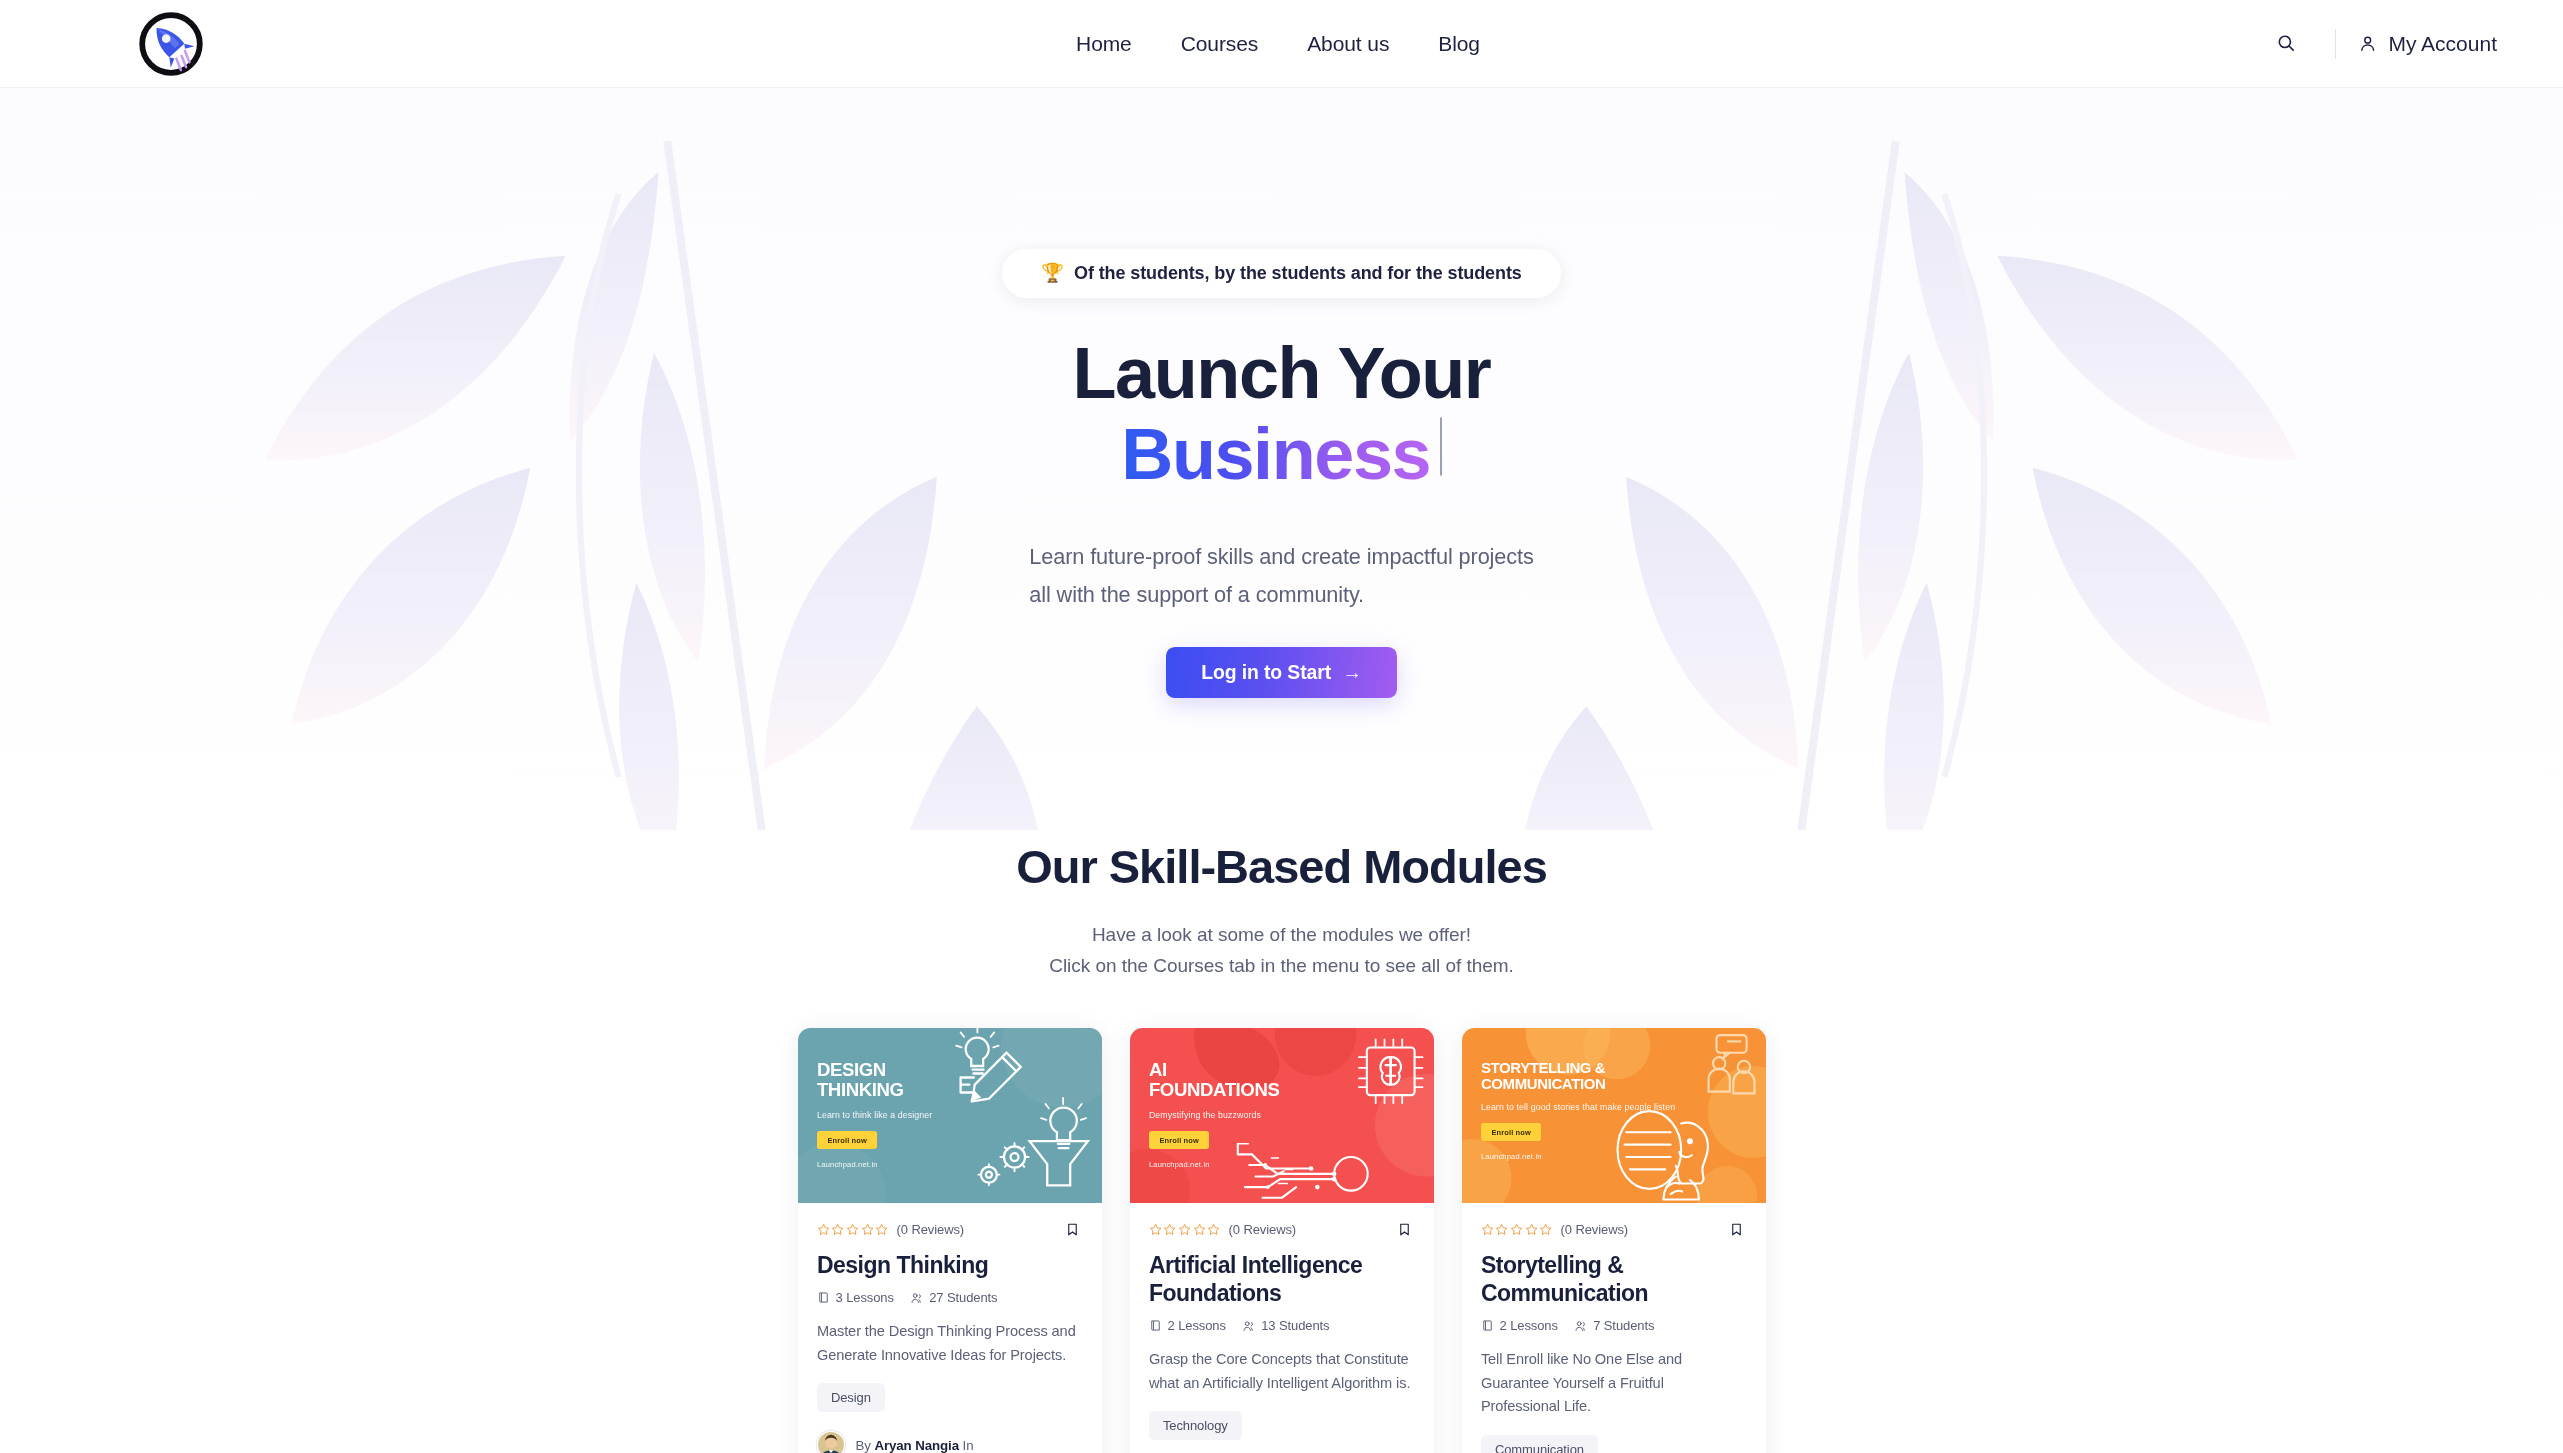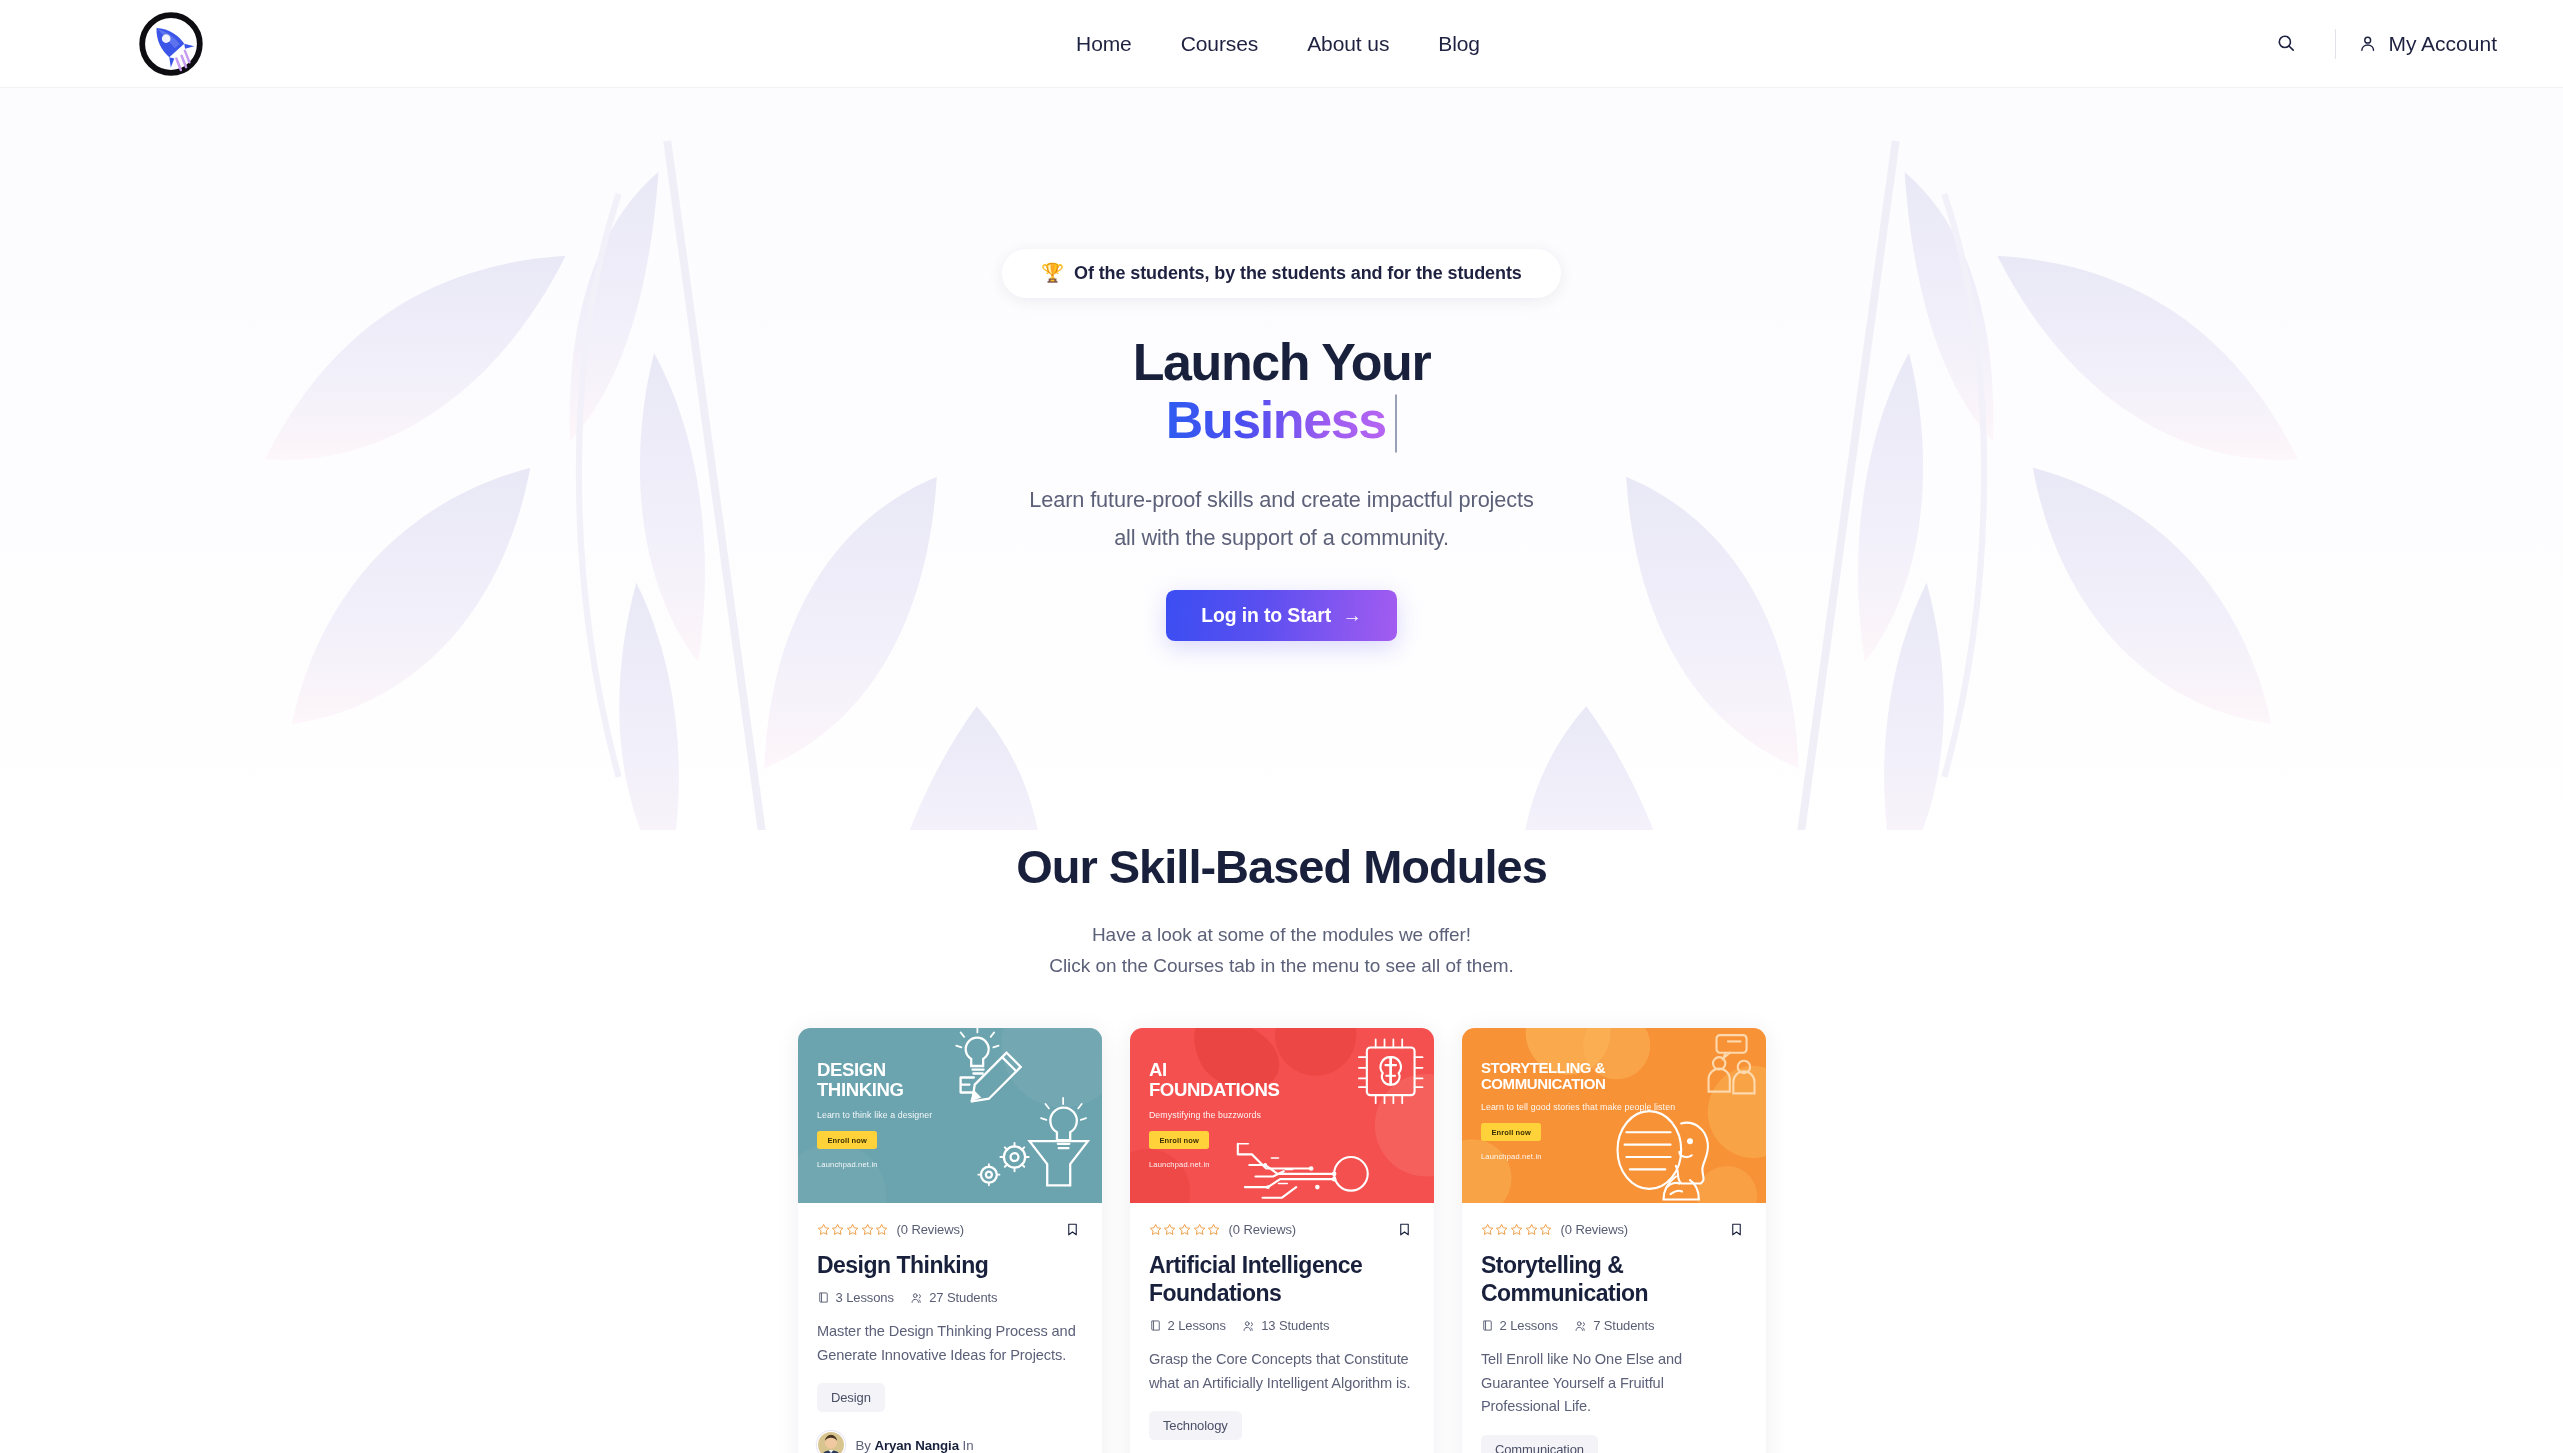--- a/index.html
+++ b/index.html
@@ -115,21 +115,21 @@
     font-weight: 700;
     color: #1e2140;
     letter-spacing: -0.1px;
     white-space: nowrap;
   }
   .badge-emoji { font-size: 18.6px; line-height: 1; }
 
   .headline {
     margin-top: 35px;
     text-align: center;
-    font-size: 52px;
+    font-size: 72px;
     line-height: 1.12;
     font-weight: 800;
     color: #19203c;
     letter-spacing: -1.4px;
   }
   .headline-line2 {
     display: flex;
     justify-content: center;
     gap: 3.5px;
   }
@@ -143,22 +143,21 @@
   .type-caret {
     display: inline-block;
     width: 1.8px;
     height: 58px;
     background: #9aa0b5;
     margin-left: 6.2px;
     transform: translateY(3.5px);
   }
 
   .subtitle {
-    margin-top: 32px;
-    text-align: center;
+    margin-top: 44px;
     font-size: 21.7px;
     line-height: 1.72;
     color: #5c6179;
     letter-spacing: -0.1px;
   }
 
   .cta {
     margin-top: 34px;
     display: inline-flex;
     align-items: center;

